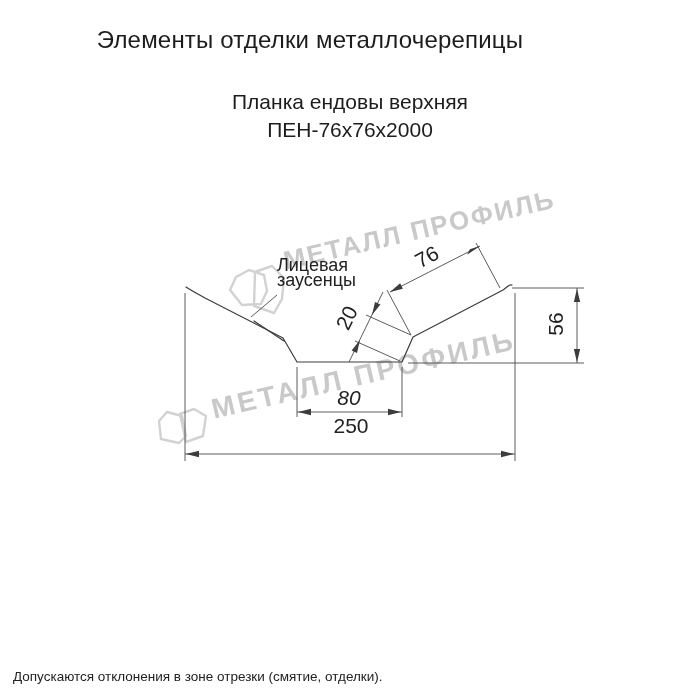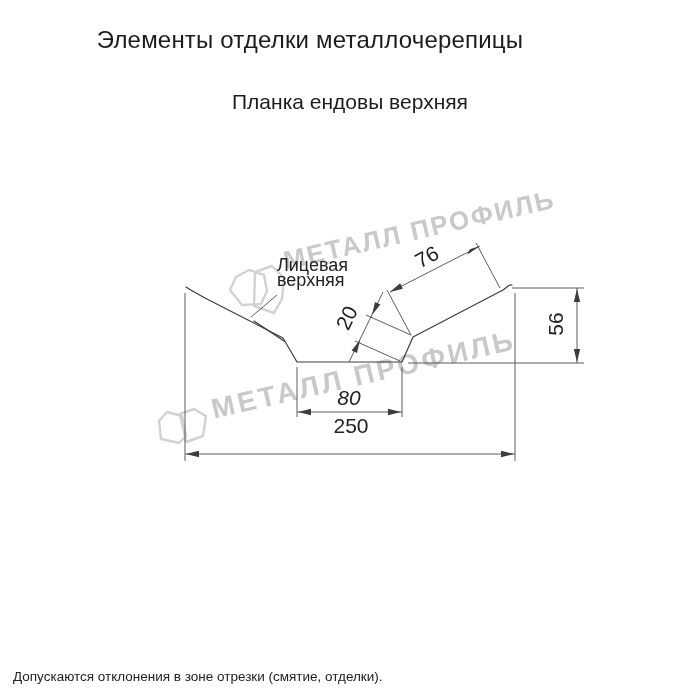--- a/index.html
+++ b/index.html
@@ -107,24 +107,25 @@
       <line class="thin" x1="411" y1="335" x2="366" y2="315"></line>
       <line class="thin" x1="400" y1="361" x2="355" y2="341"></line>
       <line class="thin" x1="383" y1="292" x2="349" y2="362"></line>
       <polygon class="arr" points="372,315 380.4,304.6 375,302"></polygon>
       <polygon class="arr" points="360,340 357,353 351.6,350.4"></polygon>
     </g>
   </svg>
 
   <div class="abs title">Элементы отделки металлочерепицы</div>
   <div class="abs subtitle s1">Планка ендовы верхняя</div>
+  <div class="abs subtitle s2">ПЕН-76х76х2000</div>
 
   <div class="abs face-label">
     <div>Лицевая</div>
-    <div>верхняя</div>
+    <div>заусенцы</div>
   </div>
 
   <div class="abs dim-label dim-250">250</div>
   <div class="abs dim-label dim-80">80</div>
   <div class="abs dim-label dim-56">56</div>
   <div class="abs dim-label dim-76">76</div>
   <div class="abs dim-label dim-20">20</div>
 
   <div class="abs footer f2">Допускаются отклонения в зоне отрезки (смятие, отделки).</div>
 

